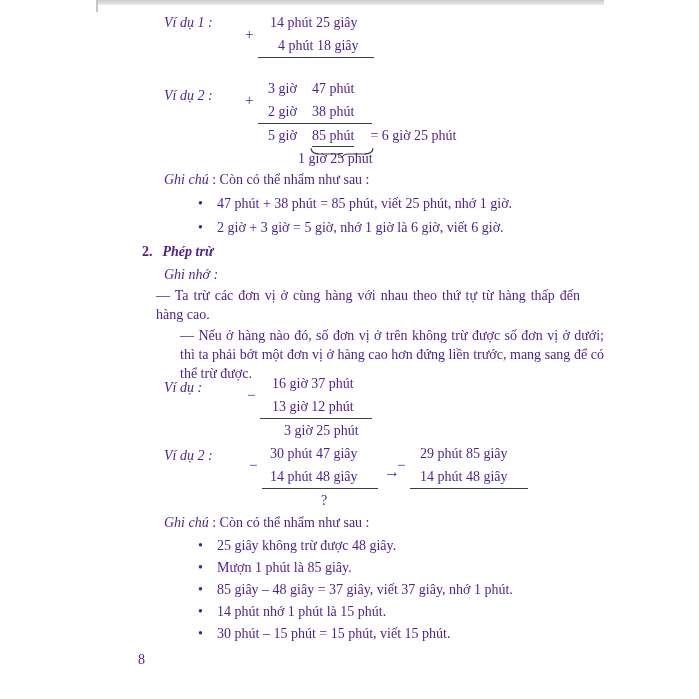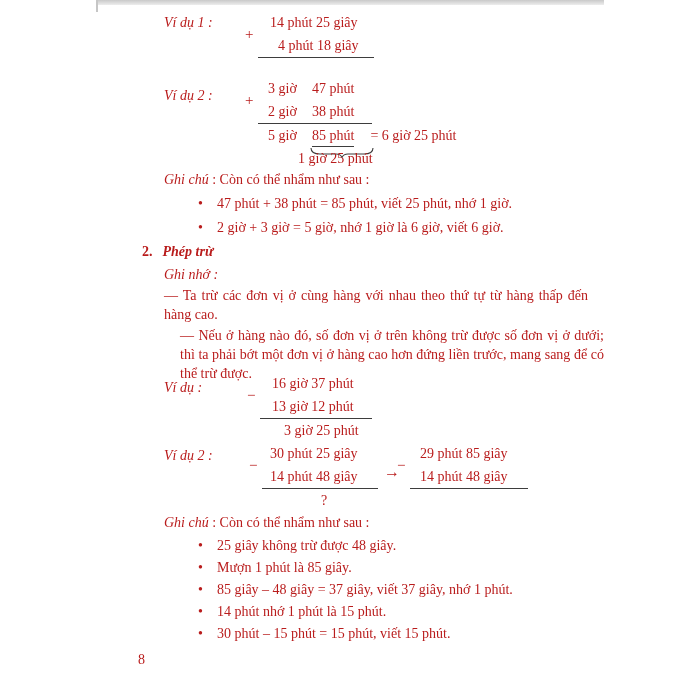--- a/index.html
+++ b/index.html
@@ -1,19 +1,19 @@
 <!DOCTYPE html>
 <html><head>
 <meta charset="utf-8">
 <style>
   html,body { margin:0; padding:0; background:#ffffff; }
   .page {
     position:relative; width:699px; height:699px; background:#ffffff;
     font-family:"Liberation Serif","DejaVu Serif",serif;
-    color:#b91c1c; font-size:14px; overflow:hidden;
+    color:#4c1d95; font-size:14px; overflow:hidden;
   }
   .scan-edge-top {
     position:absolute; left:97px; top:0; width:507px; height:5px;
     background:linear-gradient(to bottom,#c9c9c9,#ededed);
   }
   .scan-edge-left {
     position:absolute; left:96px; top:0; width:2px; height:12px; background:#c6c6c6;
   }
   .ex-label { position:absolute; font-style:italic; white-space:nowrap; line-height:23px; }
   .vstack { position:absolute; white-space:nowrap; }
@@ -72,35 +72,35 @@
   <div class="bullets" style="left:162px;top:192px">
     <div class="bullet"><span class="dot">•</span><span>47 phút + 38 phút = 85 phút, viết 25 phút, nhớ 1 giờ.</span></div>
     <div class="bullet"><span class="dot">•</span><span>2 giờ + 3 giờ = 5 giờ, nhớ 1 giờ là 6 giờ, viết 6 giờ.</span></div>
   </div>
 
   <div class="heading" style="left:142px;top:240px">
     <span>2.</span><span class="title">Phép trừ</span>
   </div>
   <div class="remember" style="left:164px;top:263px">Ghi nhớ :</div>
 
-  <div class="justify-par" style="left:164px;top:286px">— Ta trừ các đơn vị ở cùng hàng với nhau theo thứ tự từ hàng thấp đến hàng cao.</div>
+  <div class="justify-par" style="left:156px;top:286px">— Ta trừ các đơn vị ở cùng hàng với nhau theo thứ tự từ hàng thấp đến hàng cao.</div>
   <div class="justify-par" style="left:180px;top:326px">— Nếu ở hàng nào đó, số đơn vị ở trên không trừ được số đơn vị ở dưới; thì ta phải bớt một đơn vị ở hàng cao hơn đứng liền trước, mang sang để có thể trừ được.</div>
 
   <div class="ex-label" style="left:164px;top:376px">Ví dụ :</div>
   <div class="vstack" style="left:260px;top:372px;width:112px">
     <span class="sign">−</span>
     <div class="srow" style="padding-left:12px">16 giờ 37 phút</div>
     <div class="srow ruled" style="padding-left:12px">13 giờ 12 phút</div>
     <div class="srow" style="padding-left:24px">3 giờ 25 phút</div>
   </div>
 
   <div class="ex-label" style="left:164px;top:444px">Ví dụ 2 :</div>
   <div class="vstack" style="left:262px;top:442px;width:116px">
     <span class="sign">−</span>
-    <div class="srow" style="padding-left:8px">30 phút 25 giây</div>
+    <div class="srow" style="padding-left:8px">30 phút 47 giây</div>
     <div class="srow ruled" style="padding-left:8px">14 phút 48 giây</div>
     <div class="srow qmark">?</div>
   </div>
   <div class="arrow" style="left:384px;top:460px">→</div>
   <div class="vstack" style="left:410px;top:442px;width:118px">
     <span class="sign">−</span>
     <div class="srow" style="padding-left:10px">29 phút 85 giây</div>
     <div class="srow ruled" style="padding-left:10px">14 phút 48 giây</div>
   </div>
 

